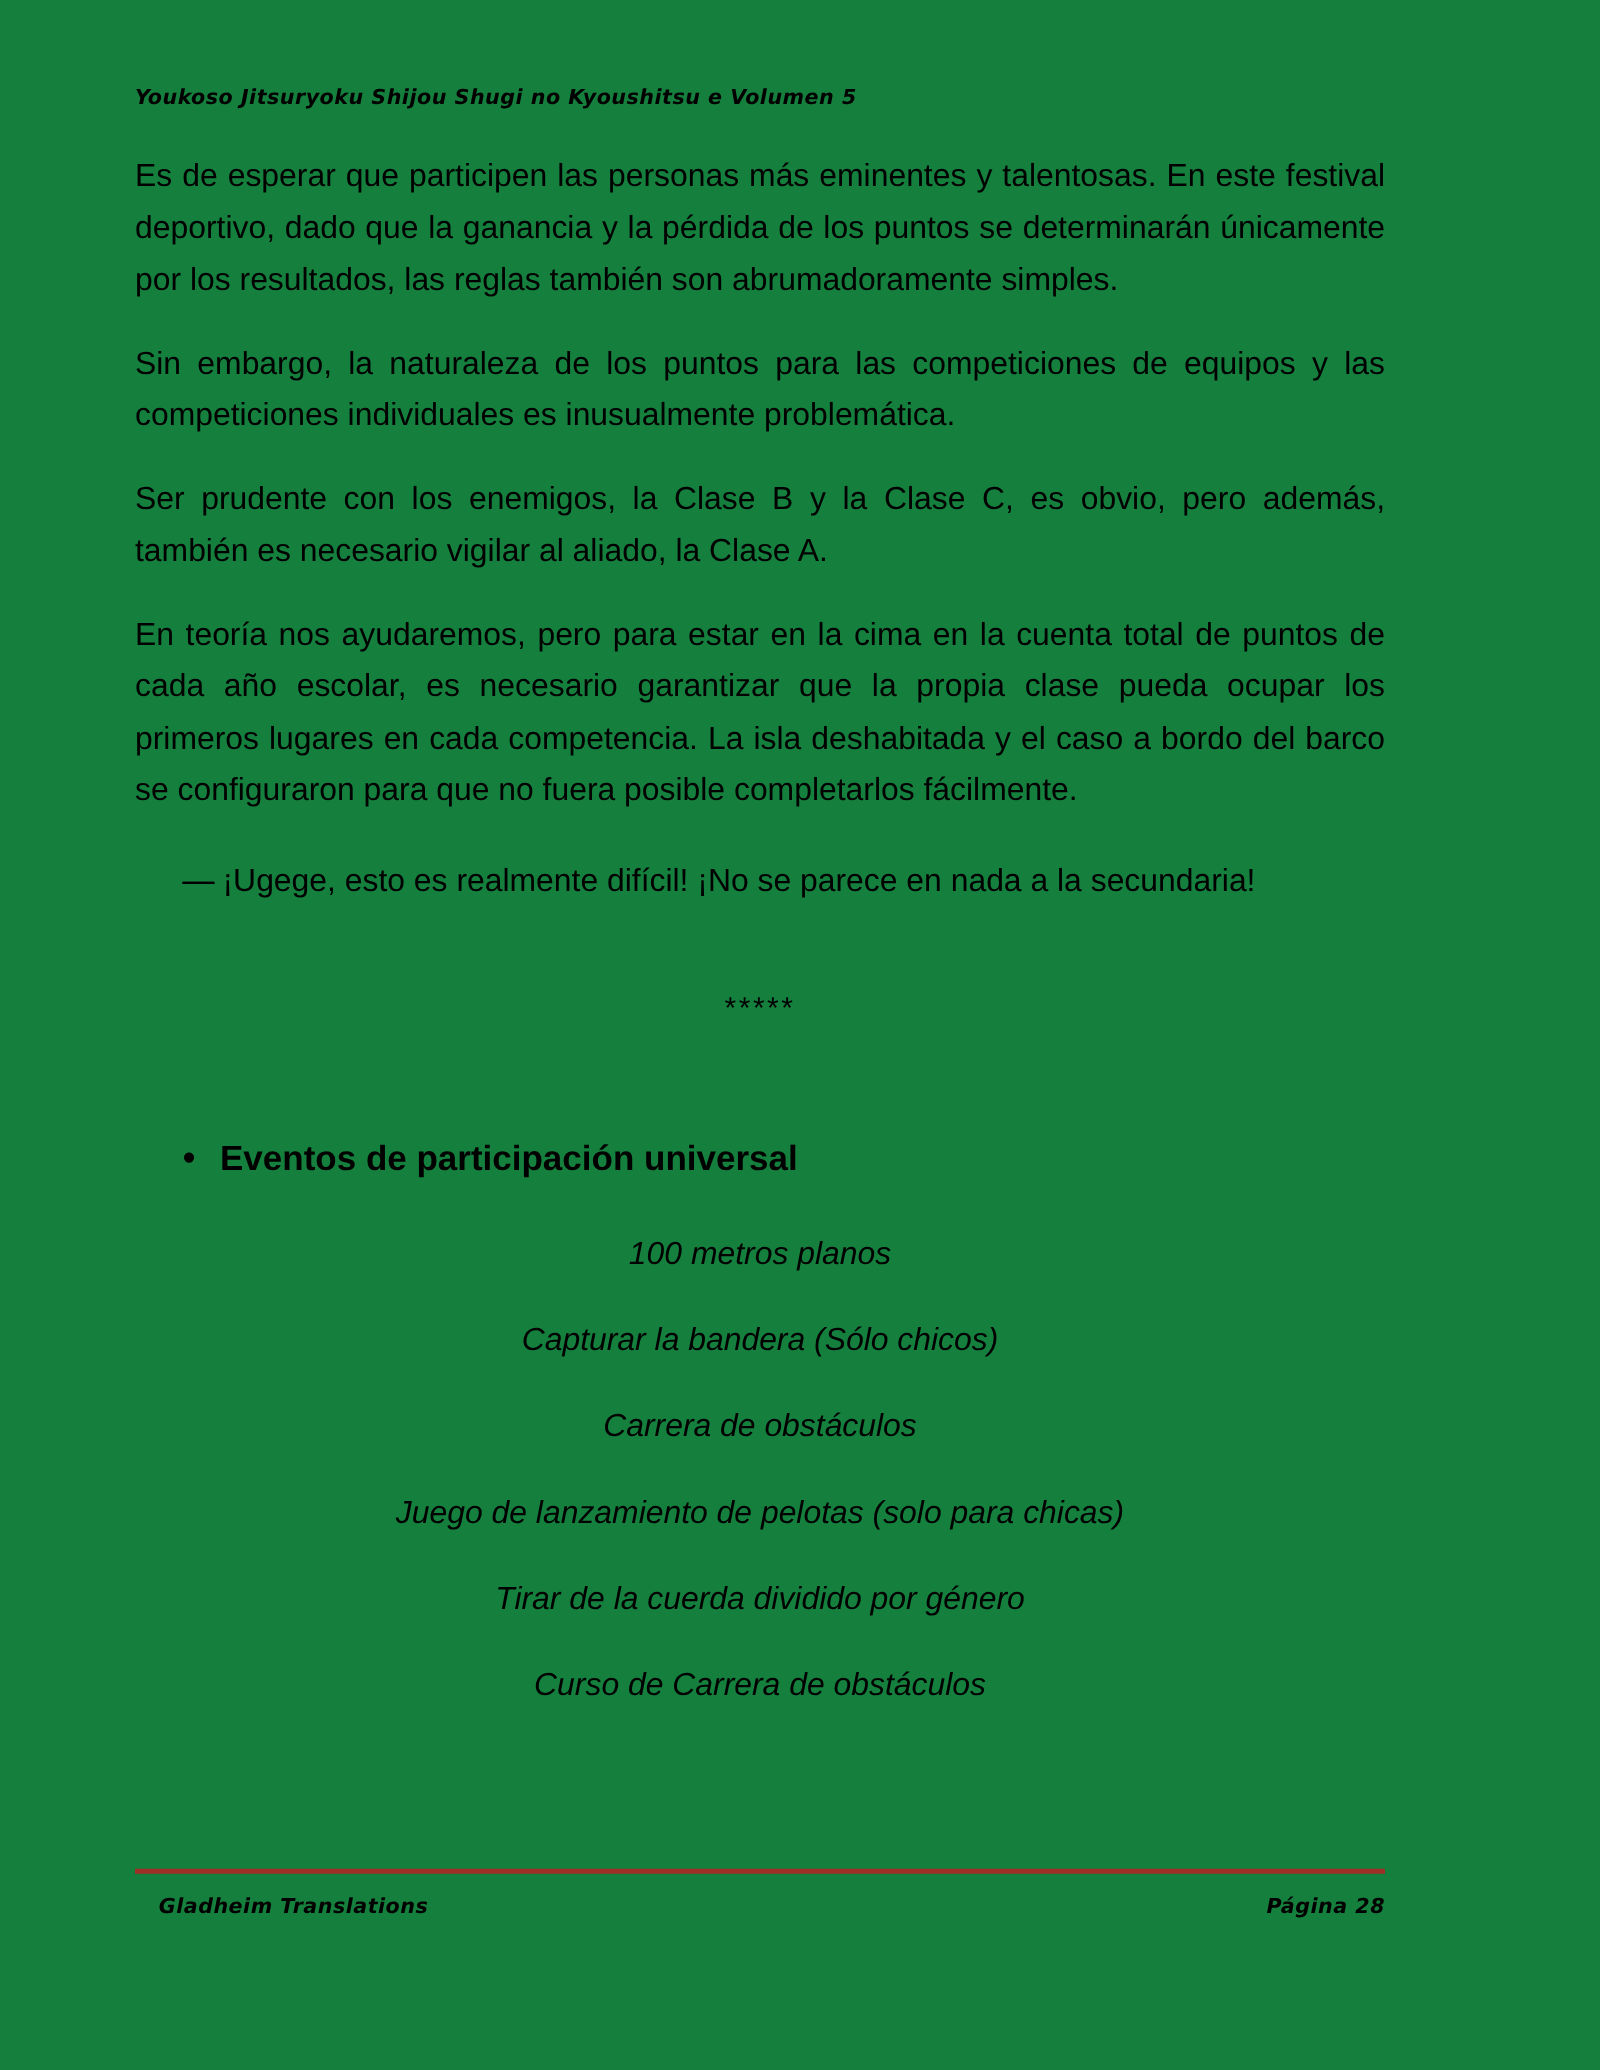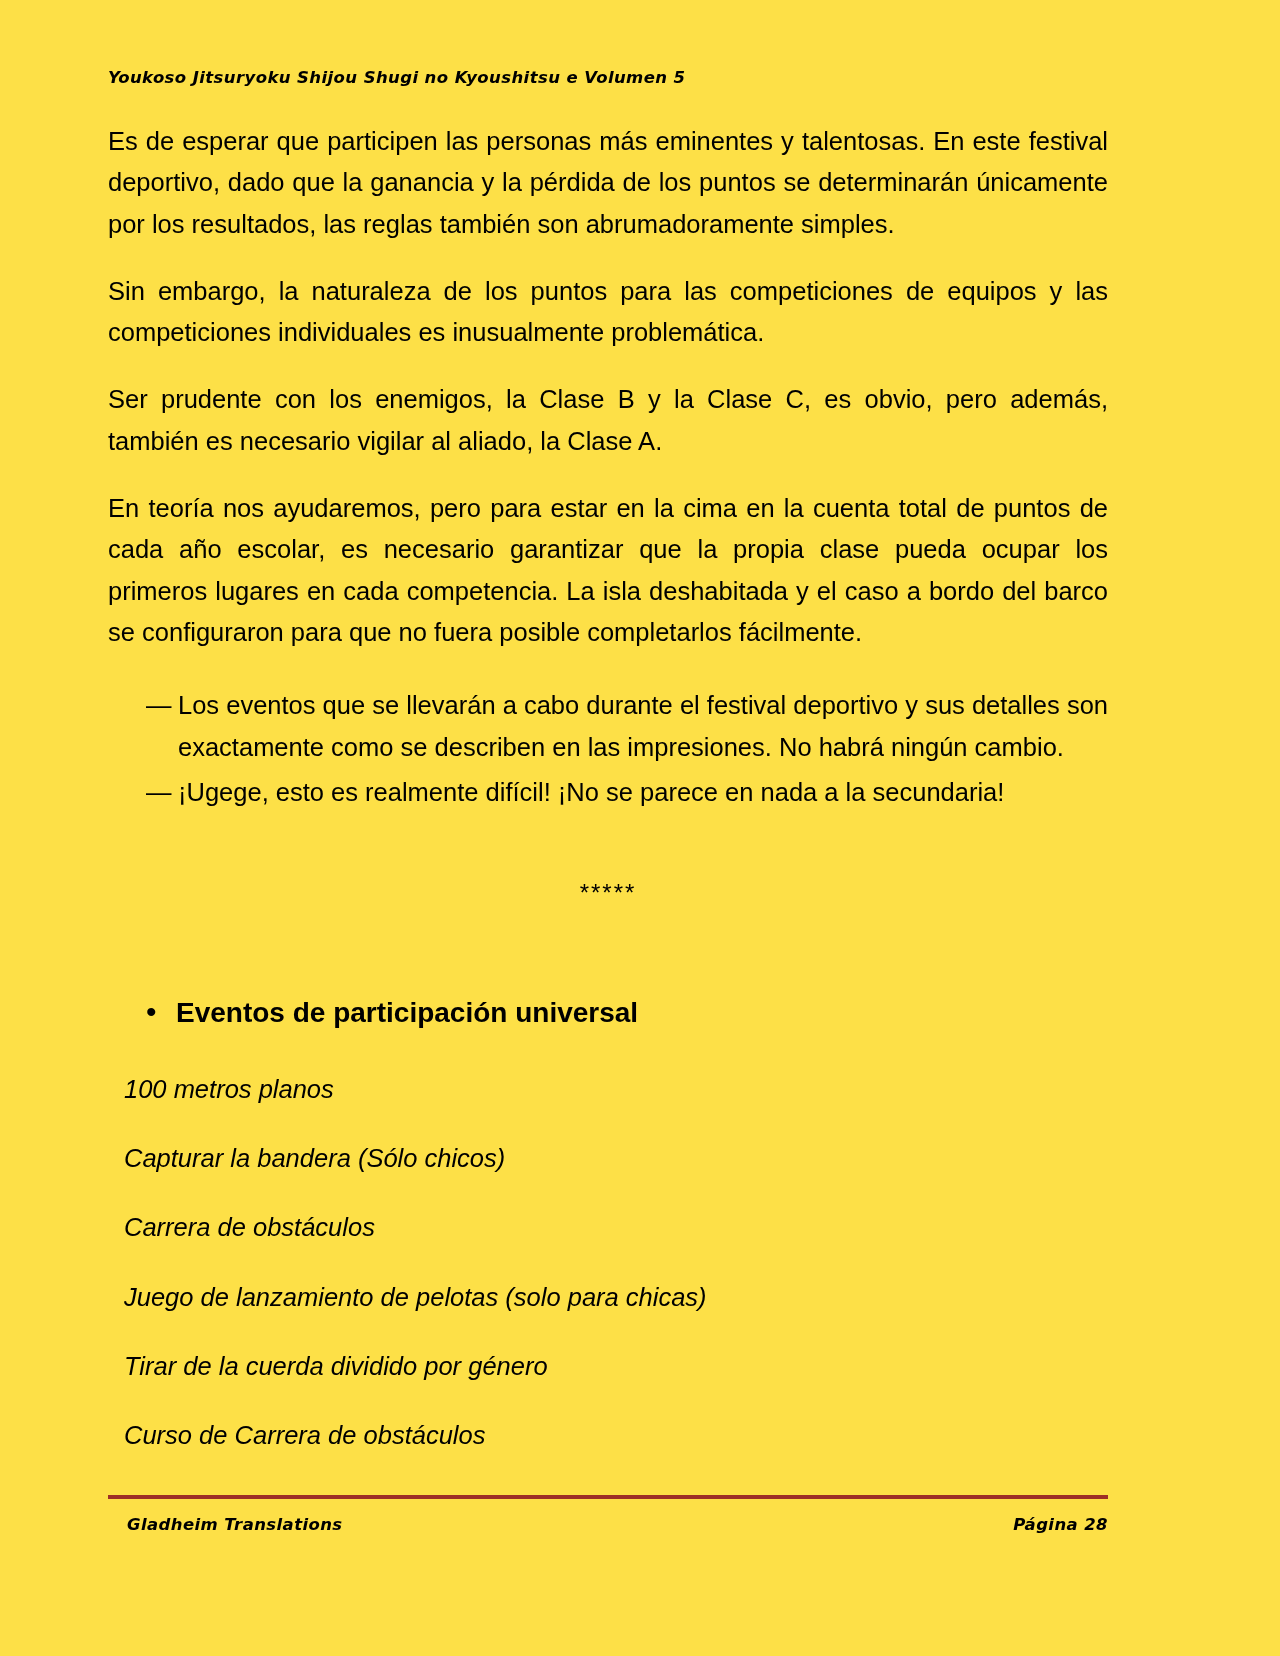--- a/index.html
+++ b/index.html
@@ -9,21 +9,21 @@
   }
   body {
     font-family: "Liberation Sans", sans-serif;
     color: #000000;
   }
   .page {
     position: relative;
     width: 1280px;
     height: 1656px;
     margin: 0 auto;
-    background: #fde047;
+    background: #15803d;
     box-sizing: border-box;
     overflow: hidden;
   }
   .content {
     position: absolute;
     left: 108px;
     top: 0;
     width: 1000px;
   }
   .doc-header {
@@ -89,23 +89,24 @@
     font-size: 30px;
     line-height: 1;
     color: #000;
   }
   .section-heading .heading-text {
     font-size: 28px;
     font-weight: bold;
     color: #000;
   }
   .event-list {
-    margin: 16px;
+    margin: 0;
     padding: 0;
     list-style: none;
+    text-align: center;
   }
   .event-list li {
     font-size: 25.5px;
     font-style: italic;
     line-height: 1.3;
     margin-top: 36px;
     color: #000;
   }
   .event-list li:first-child {
     margin-top: 44px;
@@ -147,21 +148,20 @@
     <div class="body-text">
       <p class="para">Es de esperar que participen las personas más eminentes y talentosas. En este festival deportivo, dado que la ganancia y la pérdida de los puntos se determinarán únicamente por los resultados, las reglas también son abrumadoramente simples.</p>
       <p class="para">Sin embargo, la naturaleza de los puntos para las competiciones de equipos y las competiciones individuales es inusualmente problemática.</p>
       <p class="para">Ser prudente con los enemigos, la Clase B y la Clase C, es obvio, pero además, también es necesario vigilar al aliado, la Clase A.</p>
       <p class="para">En teoría nos ayudaremos, pero para estar en la cima en la cuenta total de puntos de cada año escolar, es necesario garantizar que la propia clase pueda ocupar los primeros lugares en cada competencia. La isla deshabitada y el caso a bordo del barco se configuraron para que no fuera posible completarlos fácilmente.</p>
     </div>
 
     <ul class="dash-list">
       <li>
         <span class="dash">—</span>
-        <span>Los eventos que se llevarán a cabo durante el festival deportivo y sus detalles son exactamente como se describen en las impresiones. No habrá ningún cambio.</span>
       </li>
       <li class="no-justify">
         <span class="dash">—</span>
         <span>¡Ugege, esto es realmente difícil! ¡No se parece en nada a la secundaria!</span>
       </li>
     </ul>
 
     <div class="separator">*****</div>
 
     <div class="section-heading">

